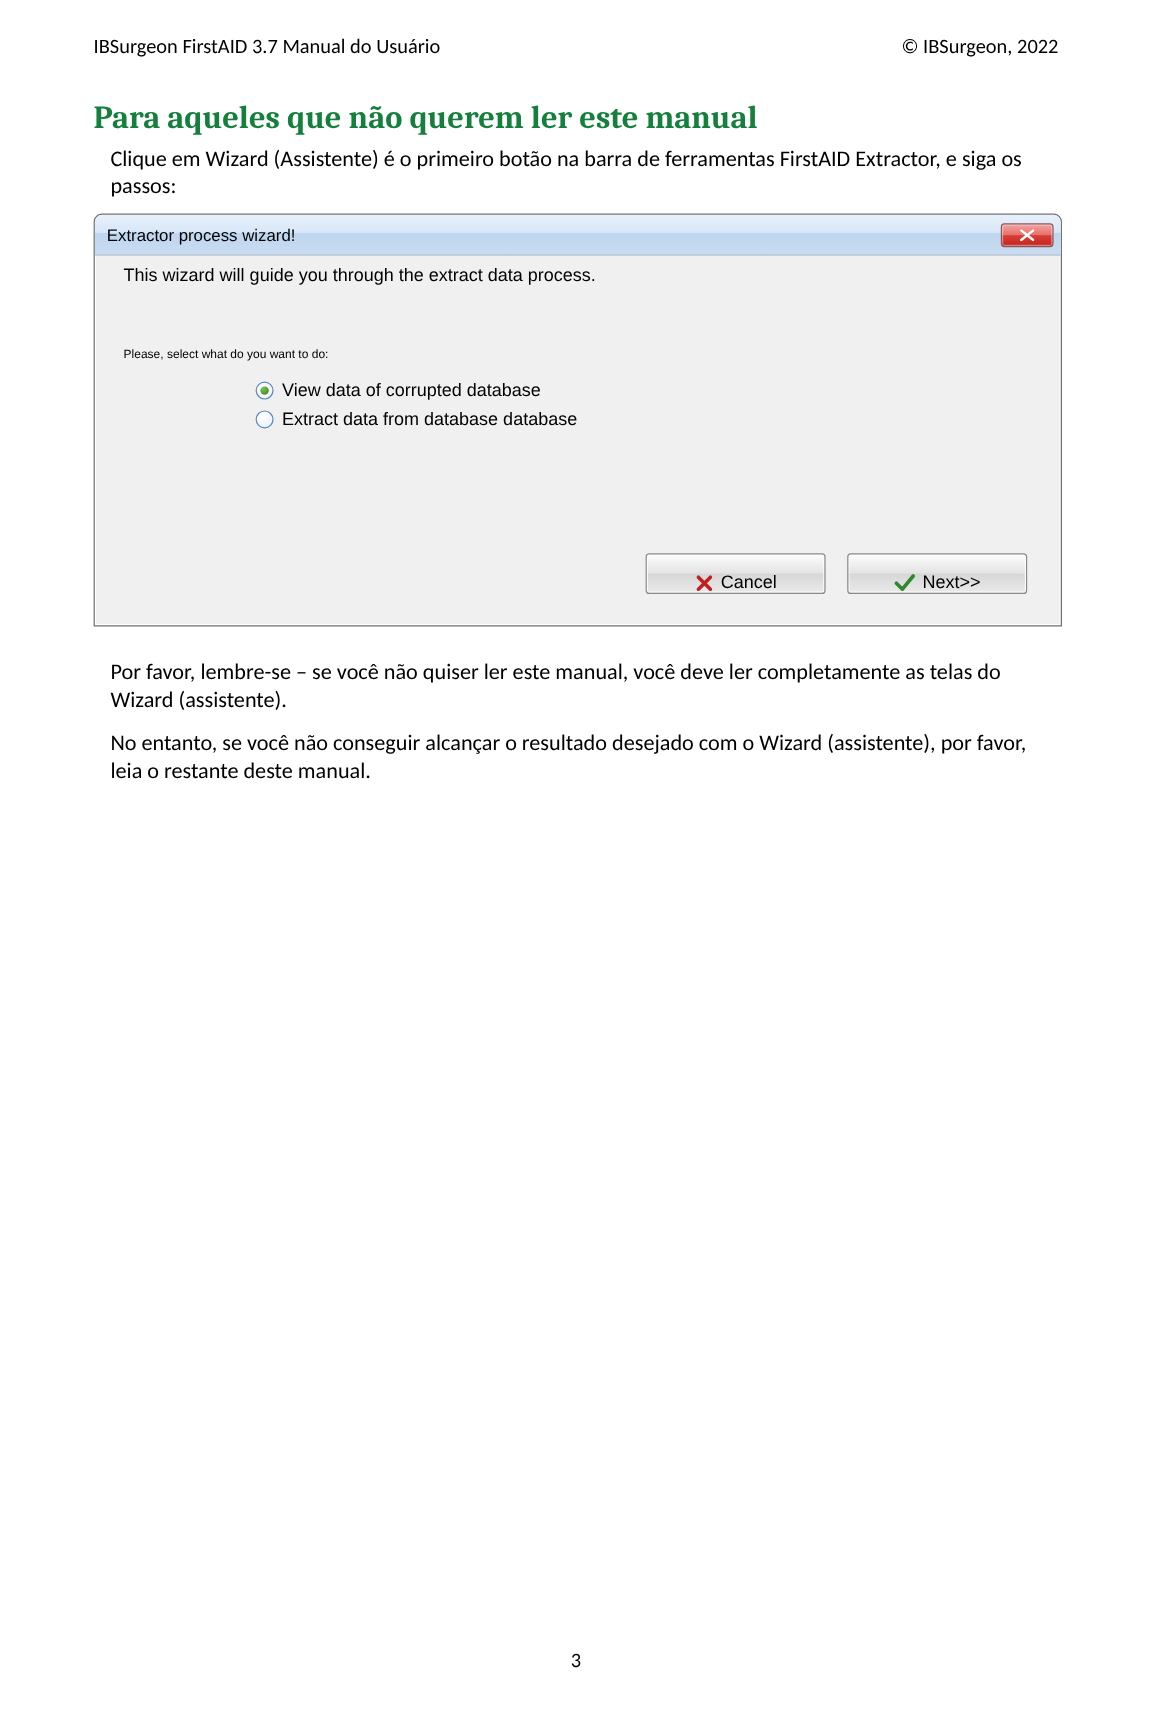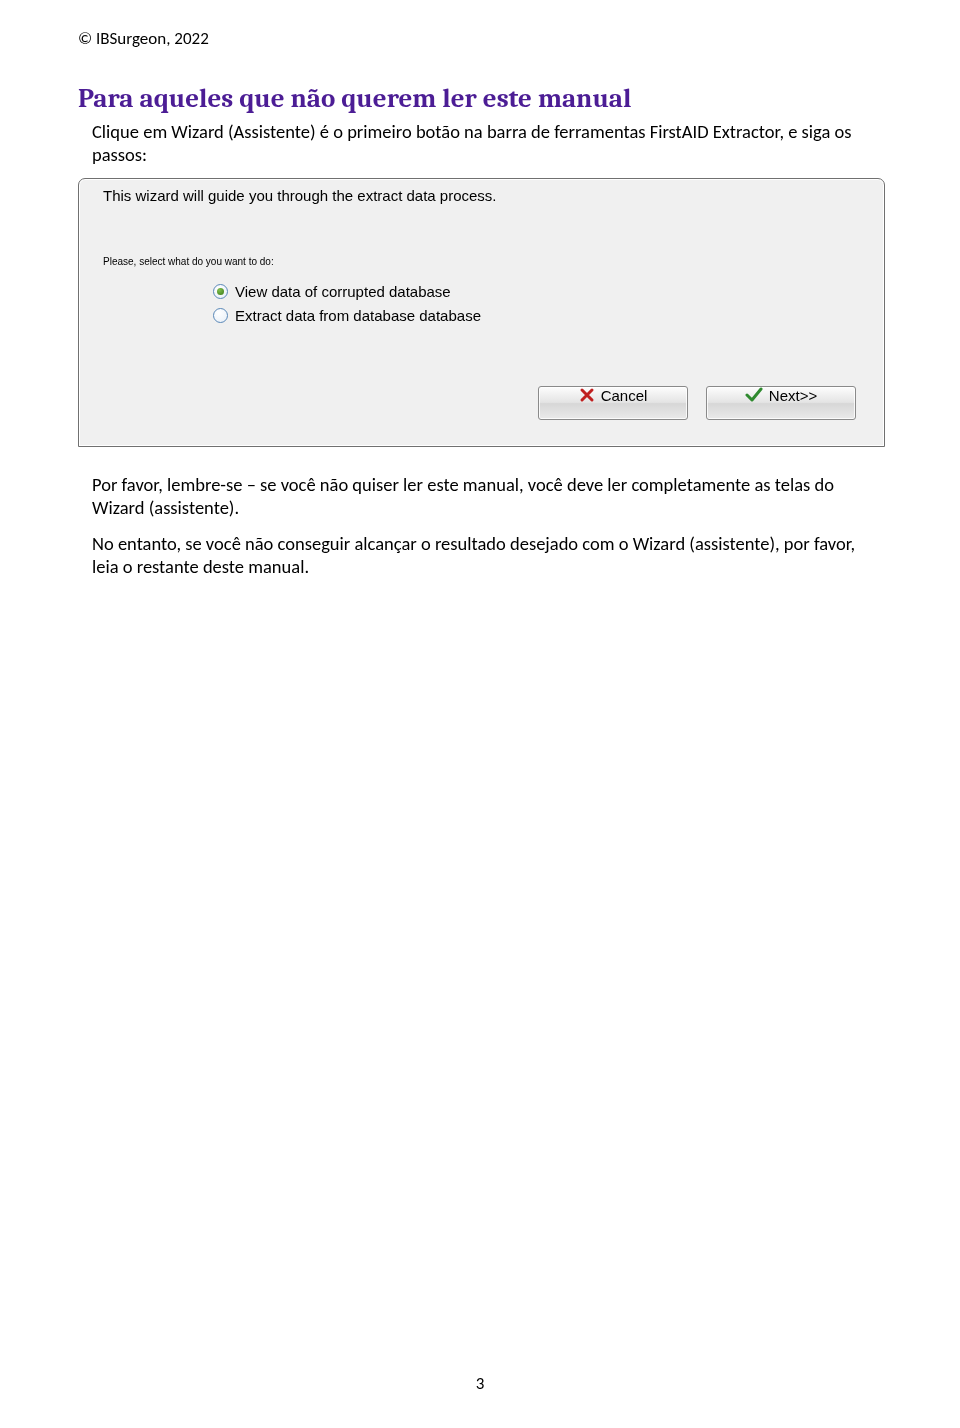--- a/index.html
+++ b/index.html
@@ -6,21 +6,21 @@
   body {
     width: 960px;
     height: 1428px;
     background: #fff;
     font-family: "Segoe UI", Tahoma, Arial, sans-serif;
     color: #000;
     position: relative;
     padding: 28px 78px 0 78px;
   }
   .hdr { display: flex; justify-content: space-between; font-size: 17px; color: #000; margin-bottom: 34px; font-family: Calibri, Arial, sans-serif; }
-  .h2 { font-size: 27px; font-weight: 700; color: #4c1d95; font-family: Cambria, Georgia, serif; margin-bottom: 6px; }
+  .h2 { font-size: 27px; font-weight: 700; color: #15803d; font-family: Cambria, Georgia, serif; margin-bottom: 6px; }
   .body-p { font-size: 18.5px; line-height: 1.25; font-family: Calibri, Arial, sans-serif; margin-bottom: 12px; margin-left: 14px; }
 
   .dialog-wrap { margin: 12px 0 26px 0; }
   .dialog {
     width: 807px;
     background: #f0f0f0;
     border: 1px solid #707070;
     border-radius: 7px 7px 0 0;
     box-shadow: 0 0 0 1px #fff inset;
     font-family: "Segoe UI", Tahoma, sans-serif;
@@ -44,62 +44,73 @@
     display: flex; align-items: center; justify-content: center;
     box-shadow: inset 0 0 0 1px rgba(255,255,255,.4);
     cursor: default;
   }
   .winbtn svg { display:block; }
 
   .dlg-body { padding: 8px 24px 10px 24px; }
   .intro-txt { margin-bottom: 52px; font-size: 15px; }
   .prompt-txt { margin-bottom: 12px; font-size: 10px; }
 
-  .radio-group { padding-left: 110px; margin-bottom: 59px; text-align: center; }
+  .radio-group { padding-left: 110px; margin-bottom: 100px; text-align: center; }
   .radio-row { display:flex; align-items:center; gap:7px; height:24px; font-size: 15px; }
   .radio {
     width: 15px; height: 15px; border: 1px solid #5a88b8; border-radius: 50%;
     background: radial-gradient(circle at 35% 30%, #fff, #e6eef7);
     position: relative; flex: 0 0 auto;
   }
   .radio.checked::after {
     content: ""; position: absolute; left: 3px; top: 3px; width: 7px; height: 7px;
     border-radius: 50%;
     background: radial-gradient(circle at 35% 30%, #7fbf4d, #3c7a18);
   }
 
   .btn-row { display:flex; justify-content:flex-end; gap:18px; padding-right: 4px; margin-bottom: 16px;}
   .btn {
     width: 150px; height: 34px;
     border: 1px solid #8a8a8a;
     border-radius: 3px;
     background: linear-gradient(to bottom, #fdfdfd, #e4e4e4 48%, #d7d7d7 52%, #eaeaea);
-    display:flex; align-items:flex-start; justify-content:center; gap:6px;
+    display:flex; align-items:flex-end; justify-content:center; gap:6px;
     font-size: 15px; color:#000;
     box-shadow: inset 0 0 0 1px rgba(255,255,255,.8);
   }
   .btn .ic { display:flex; align-items:center; }
 
   .page-num {
     position: absolute; bottom: 34px; left: 0; width: 960px; text-align: center;
     font-family: Calibri, Arial, sans-serif; font-size: 17px;
   }
 </style>
 </head>
 <body>
 
 <div class="hdr">
+  <span>IBSurgeon FirstAID 3.7 Manual do Usuário</span>
   <span>© IBSurgeon, 2022</span>
 </div>
 
 <div class="h2">Para aqueles que não querem ler este manual</div>
 <p class="body-p">Clique em Wizard (Assistente) é o primeiro botão na barra de ferramentas FirstAID Extractor, e siga os passos:</p>
 
 <div class="dialog-wrap">
   <div class="dialog">
+    <div class="titlebar">
+      <span class="ttl">Extractor process wizard!</span>
+      <div class="winbtn">
+        <span>
+          <svg width="12" height="10" viewBox="0 0 12 10">
+            <path d="M1 1 L11 9 M11 1 L1 9" stroke="#fff" stroke-width="2" stroke-linecap="round"></path>
+          </svg>
+        </span>
+      </div>
+    </div>
     <div class="dlg-body">
       <div class="intro-txt">This wizard will guide you through the extract data process.</div>
       <div class="prompt-txt">Please, select what do you want to do:</div>
       <div class="radio-group">
         <div class="radio-row">
           <span class="radio checked"></span>
           <span>View data of corrupted database</span>
         </div>
         <div class="radio-row">
           <span class="radio"></span>

